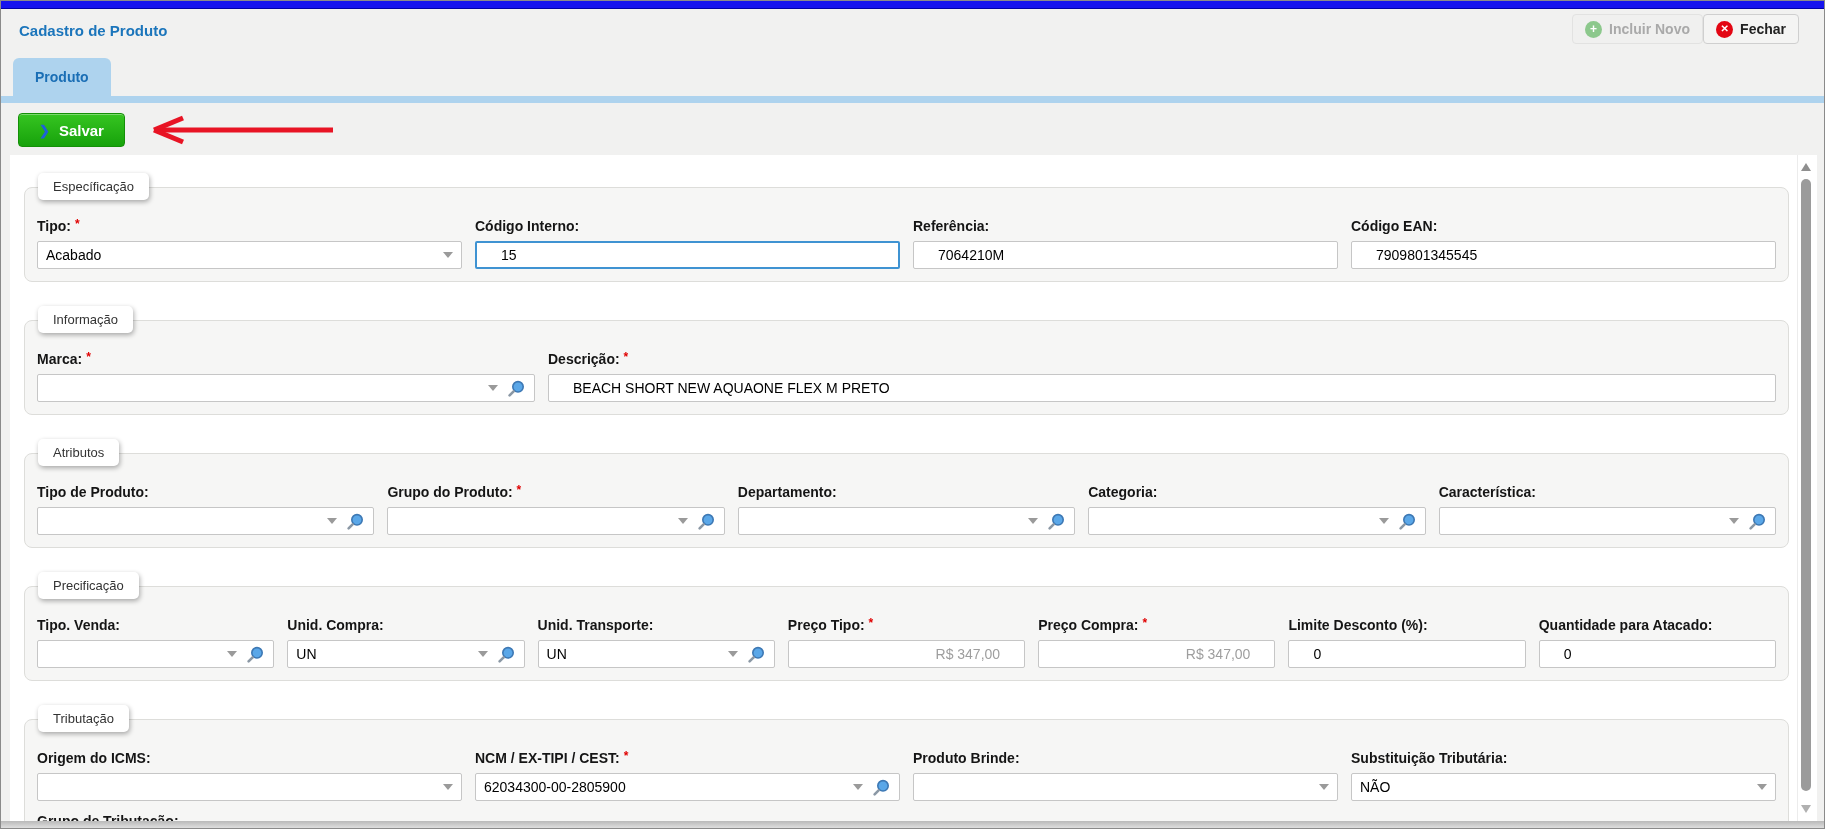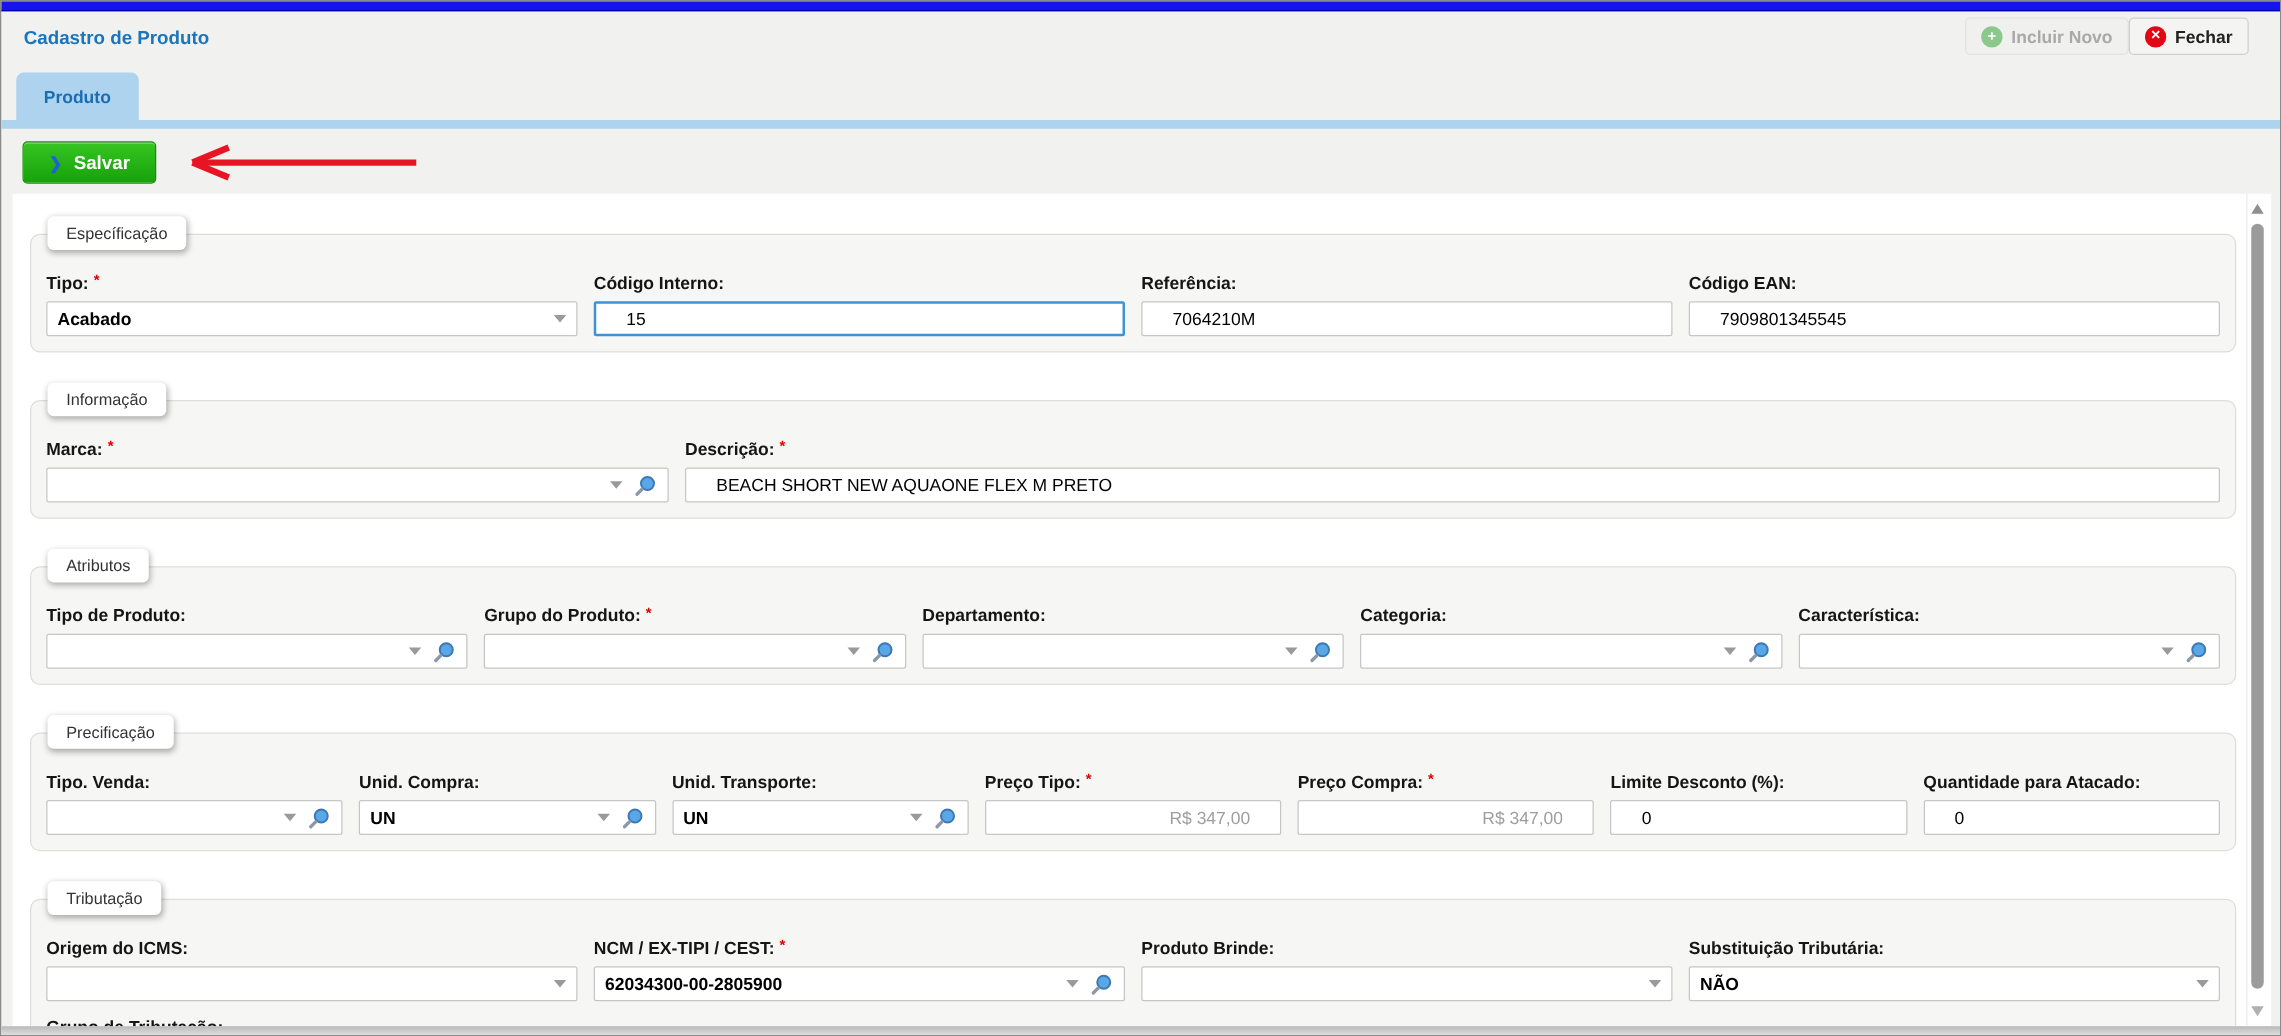--- a/index.html
+++ b/index.html
@@ -37,21 +37,21 @@
   .frow + .frow{margin-top:12px;}
   .field{flex:1 1 0;min-width:0;}
   .flabel{height:17px;line-height:17px;font-size:14px;font-weight:bold;color:#151515;margin-bottom:6px;white-space:nowrap;overflow:hidden;}
   .req{color:#e00000;font-size:12px;margin-left:4px;position:relative;top:-3px;font-weight:bold;}
   input.control-input{display:block;width:100%;height:28px;box-sizing:border-box;border:1px solid #c6c6c6;border-radius:2px;
        background:#fff;font-family:"Liberation Sans",sans-serif;font-size:14px;color:#000;padding:0 24px;outline:none;}
   input.focused{border:2px solid #3f93d2;}
   input.muted{color:#9e9e9e;}
   input.right{text-align:right;}
   .select{position:relative;height:28px;box-sizing:border-box;border:1px solid #c6c6c6;border-radius:2px;background:#fff;
-       display:flex;align-items:center;padding:0 8px;font-size:14px;color:#000;cursor:pointer;font-weight:bold;}
+       display:flex;align-items:center;padding:0 8px;font-size:14px;color:#000;cursor:pointer;}
   .select .val{flex:1 1 auto;white-space:nowrap;overflow:hidden;}
   .caret{flex:0 0 auto;width:0;height:0;border-left:5px solid transparent;border-right:5px solid transparent;
        border-top:6px solid #9a9a9a;margin-left:6px;}
   .mag{flex:0 0 auto;margin-left:9px;display:flex;align-items:center;}
   .mag svg{display:block;}
   .sb{position:absolute;right:2px;top:0;bottom:0;width:17px;background:#fff;border-left:1px solid #ececec;}
   .sb-up{position:absolute;top:8px;left:3px;width:0;height:0;border-left:5px solid transparent;border-right:5px solid transparent;border-bottom:8px solid #8f8f8f;}
   .sb-thumb{position:absolute;top:24px;left:3px;width:10px;height:612px;background:#9b9b9b;border-radius:6px;}
   .sb-down{position:absolute;bottom:8px;left:3px;width:0;height:0;border-left:5px solid transparent;border-right:5px solid transparent;border-top:8px solid #b0b0b0;}
   .bottombar{position:absolute;bottom:0;left:0;right:0;height:7px;background:linear-gradient(180deg,#b9b9b9,#dedede);}

